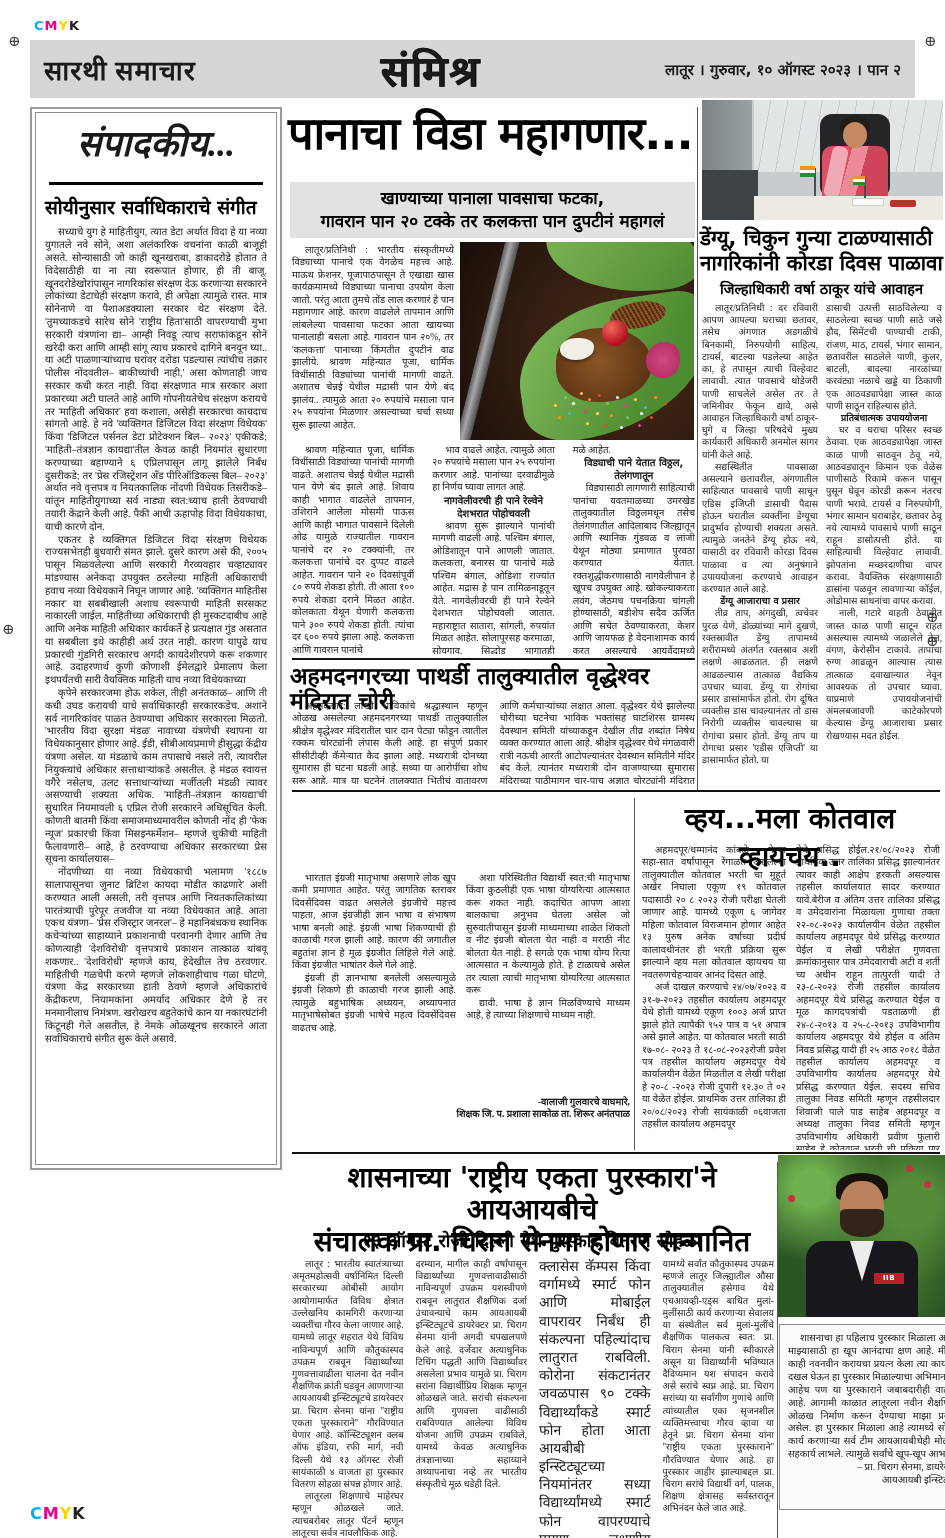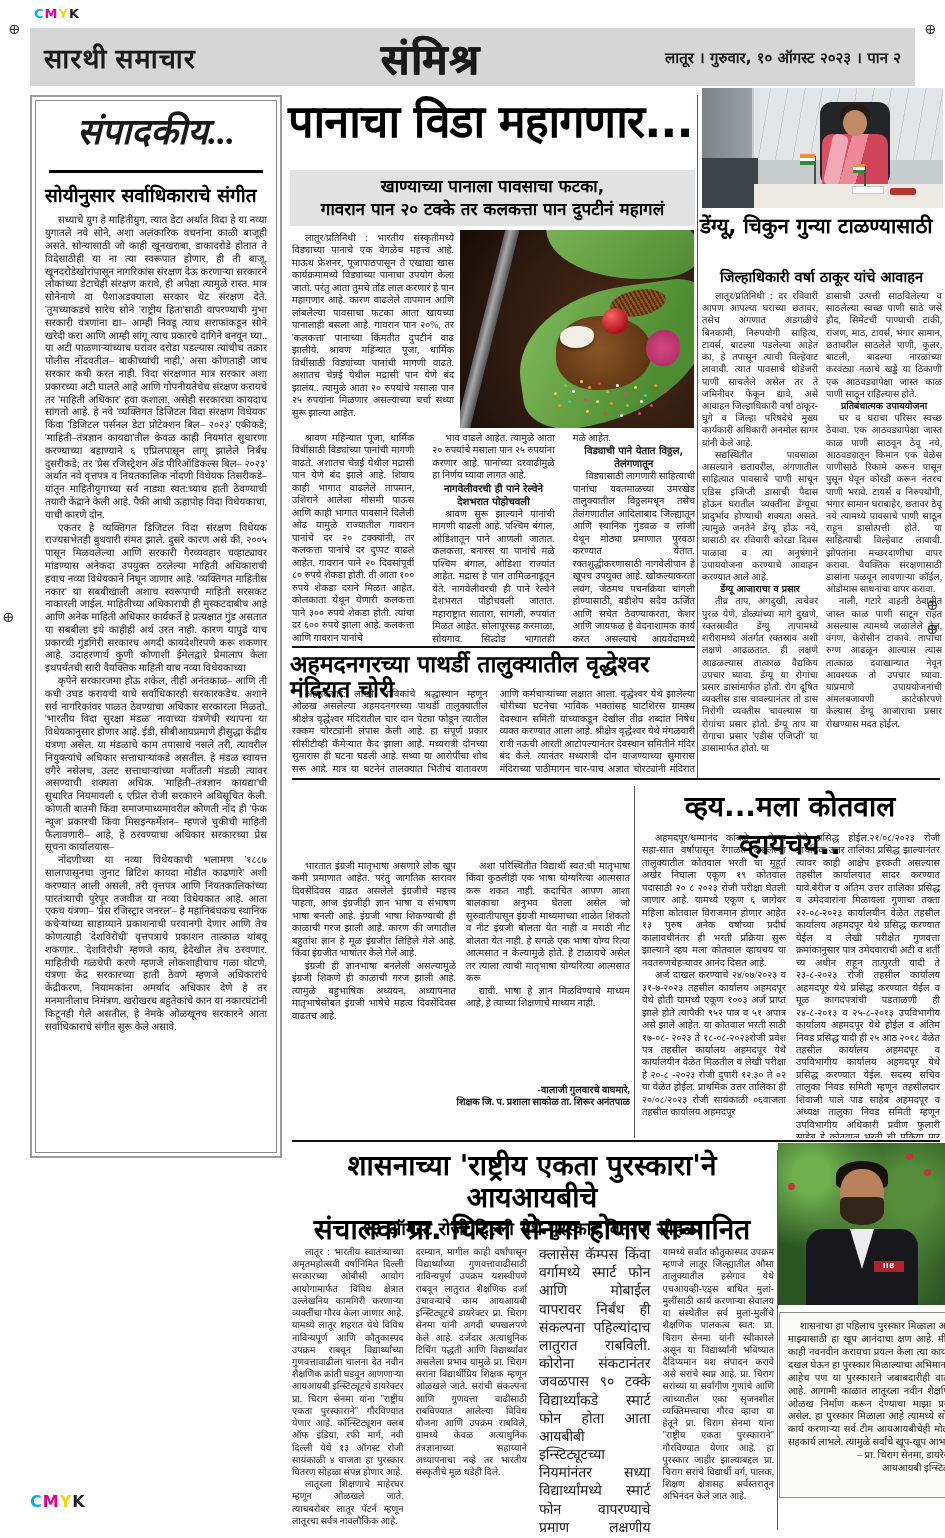--- a/index.html
+++ b/index.html
@@ -1,18 +1,18 @@
 <!DOCTYPE html>
 <html><head>
 <meta charset="utf-8">
 <style>
   html,body{margin:0;padding:0;background:#fff;}
   #page{position:relative;width:945px;height:1538px;background:#fff;overflow:hidden;
         font-family:"Liberation Serif","DejaVu Serif",serif;color:#1a1a1a;}
-  .abs{position:absolute;}
+  .abs{position:absolute;margin-top:12px;}
   .hl{font-family:"DejaVu Sans","Liberation Sans",sans-serif;font-weight:700;color:#000;}
   .body-txt{font-size:10px;line-height:1.3;text-align:justify;overflow:hidden;}
   .body-txt p{margin:0;text-indent:13px;}
   .colwrap{display:flex;overflow:hidden;}
   .colwrap>div{flex:1;overflow:hidden;}
   .colhead{font-weight:700;text-align:center;text-indent:0 !important;font-family:"DejaVu Sans","Liberation Sans",sans-serif;font-size:10px;}
   .hr{background:#111;height:2px;}
   .vr{background:#555;width:1px;}
   .mark{color:#444;font-size:15px;line-height:1;}
   
@@ -192,20 +192,21 @@
     <div class="cp-desk"></div>
     <div class="cp-pole1"></div>
     <div class="cp-flag1"></div>
     <div class="cp-pole2"></div>
     <div class="cp-flag2"></div>
     <div class="cp-paper"></div>
     <div class="cp-red"></div>
   </div>
   <div class="abs hl" style="left:700px;top:214px;width:243px;font-size:20.5px;line-height:1.2;">
     <div>डेंग्यू, चिकुन गुन्या टाळण्यासाठी</div>
+    <div>नागरिकांनी कोरडा दिवस पाळावा</div>
   </div>
   <div class="abs hl" style="left:700px;top:266px;width:243px;text-align:center;font-size:14.5px;">जिल्हाधिकारी वर्षा ठाकूर यांचे आवाहन</div>
   <div class="abs colwrap" style="left:702px;top:290px;width:240px;height:486px;gap:8px;">
     <div class="body-txt" style="font-size:9.4px;">
       <p>लातूर/प्रतिनिधी : दर रविवारी आपण आपल्या घराच्या छतावर, तसेच अंगणात अडगळीचे बिनकामी, निरुपयोगी साहित्य, टायर्स, बाटल्या पडलेल्या आहेत का, हे तपासून त्याची विल्हेवाट लावावी. त्यात पावसाचे थोडेजरी पाणी साचलेले असेल तर ते जमिनीवर फेकून द्यावे, असे आवाहन जिल्हाधिकारी वर्षा ठाकूर-घुगे व जिल्हा परिषदेचे मुख्य कार्यकारी अधिकारी अनमोल सागर यांनी केले आहे.</p>
       <p>सद्यस्थितीत पावसाळा असल्याने छतावरील, अंगणातील साहित्यात पावसाचे पाणी साचून एडिस इजिप्ती डासाची पैदास होऊन घरातील व्यक्तींना डेंग्यूचा प्रादुर्भाव होण्याची शक्यता असते. त्यामुळे जनतेने डेंग्यू होऊ नये, यासाठी दर रविवारी कोरडा दिवस पाळावा व त्या अनुषंगाने उपाययोजना करण्याचे आवाहन करण्यात आले आहे.</p>
       <p class="colhead" style="font-size:9.4px;">डेंग्यू आजाराचा व प्रसार</p>
       <p>तीव्र ताप, अंगदुखी, त्वचेवर पुरळ येणे, डोळ्यांच्या मागे दुखणे, रक्तस्रावीत डेंग्यु तापामध्ये शरीरामध्ये अंतर्गत रक्तस्राव अशी लक्षणे आढळतात. ही लक्षणे आढळल्यास तात्काळ वैद्यकिय उपचार घ्यावा. डेंग्यू या रोगांचा प्रसार डासांमार्फत होतो. रोग दूषित व्यक्तीस डास चावल्यानंतर तो डास निरोगी व्यक्तीस चावल्यास या रोगांचा प्रसार होतो. डेंग्यू ताप या रोगाचा प्रसार 'एडीस एजिप्ती' या डासामार्फत होतो. या</p>
     </div>
     <div class="body-txt" style="font-size:9.4px;">

